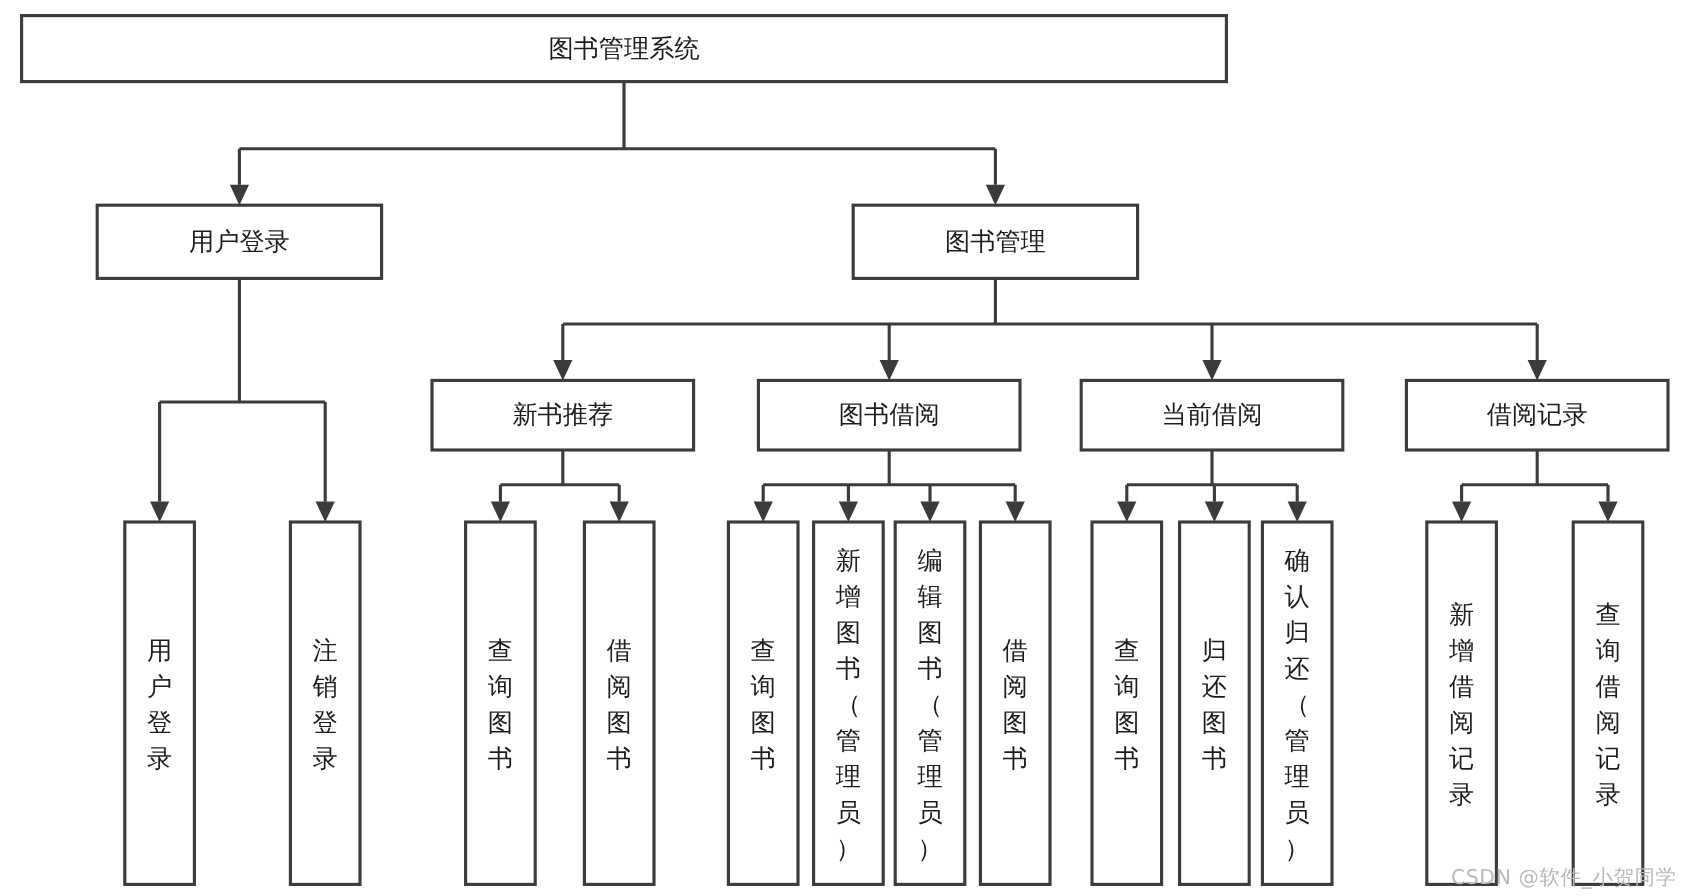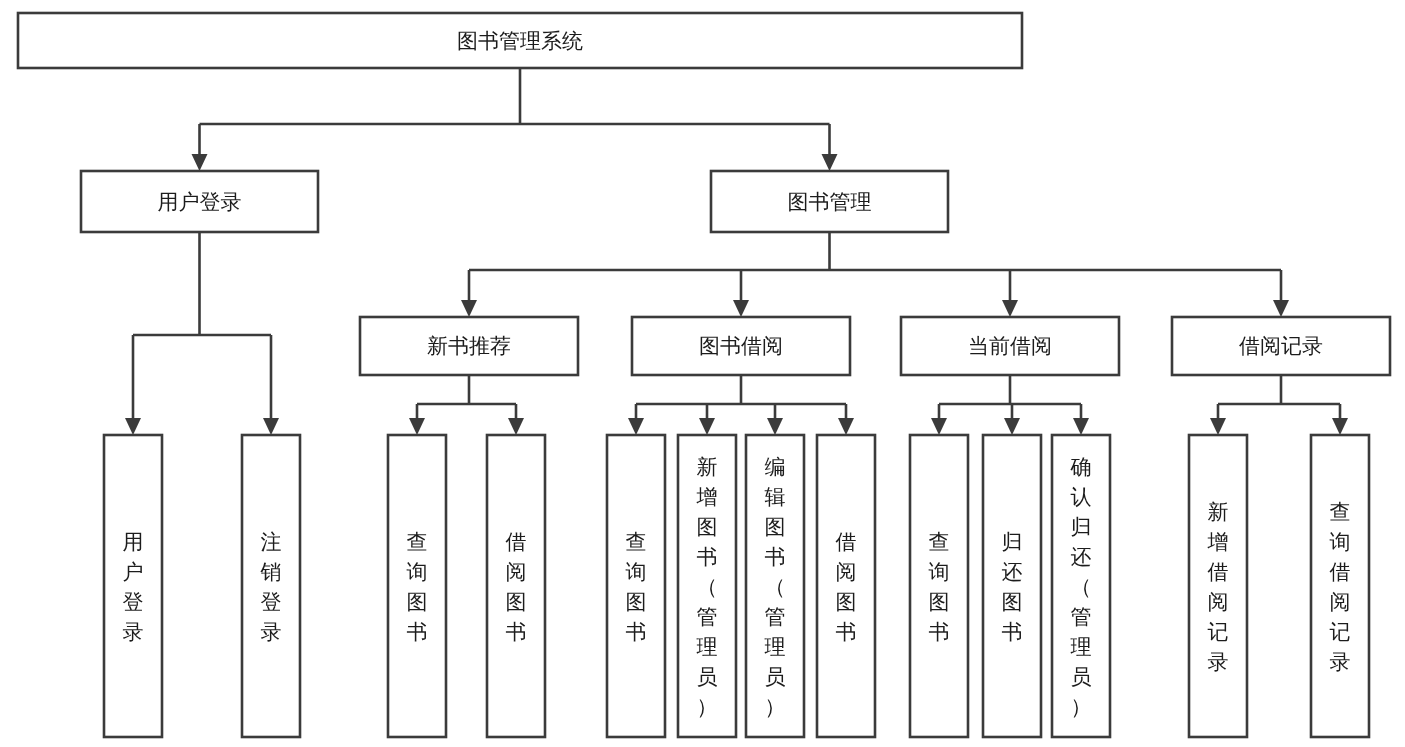--- a/index.html
+++ b/index.html
@@ -262,13 +262,14 @@
           <text x="1340" y="519.4" class="node-label-v">查</text>
           <text x="1340" y="549.4" class="node-label-v">询</text>
           <text x="1340" y="579.4" class="node-label-v">借</text>
           <text x="1340" y="609.4" class="node-label-v">阅</text>
           <text x="1340" y="639.4" class="node-label-v">记</text>
           <text x="1340" y="669.4" class="node-label-v">录</text>
         </g>
       </g>
   </svg>
 
+  <div class="watermark">CSDN @软件_小贺同学</div>
 </div>
 
 </body></html>

